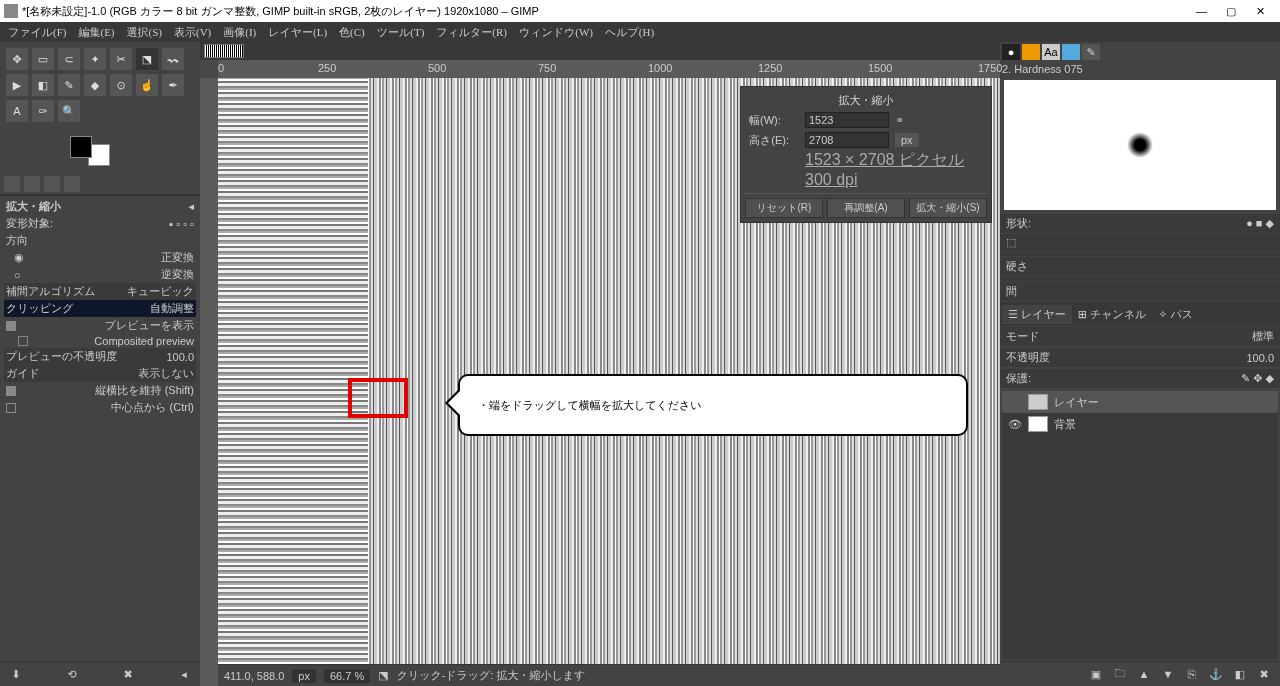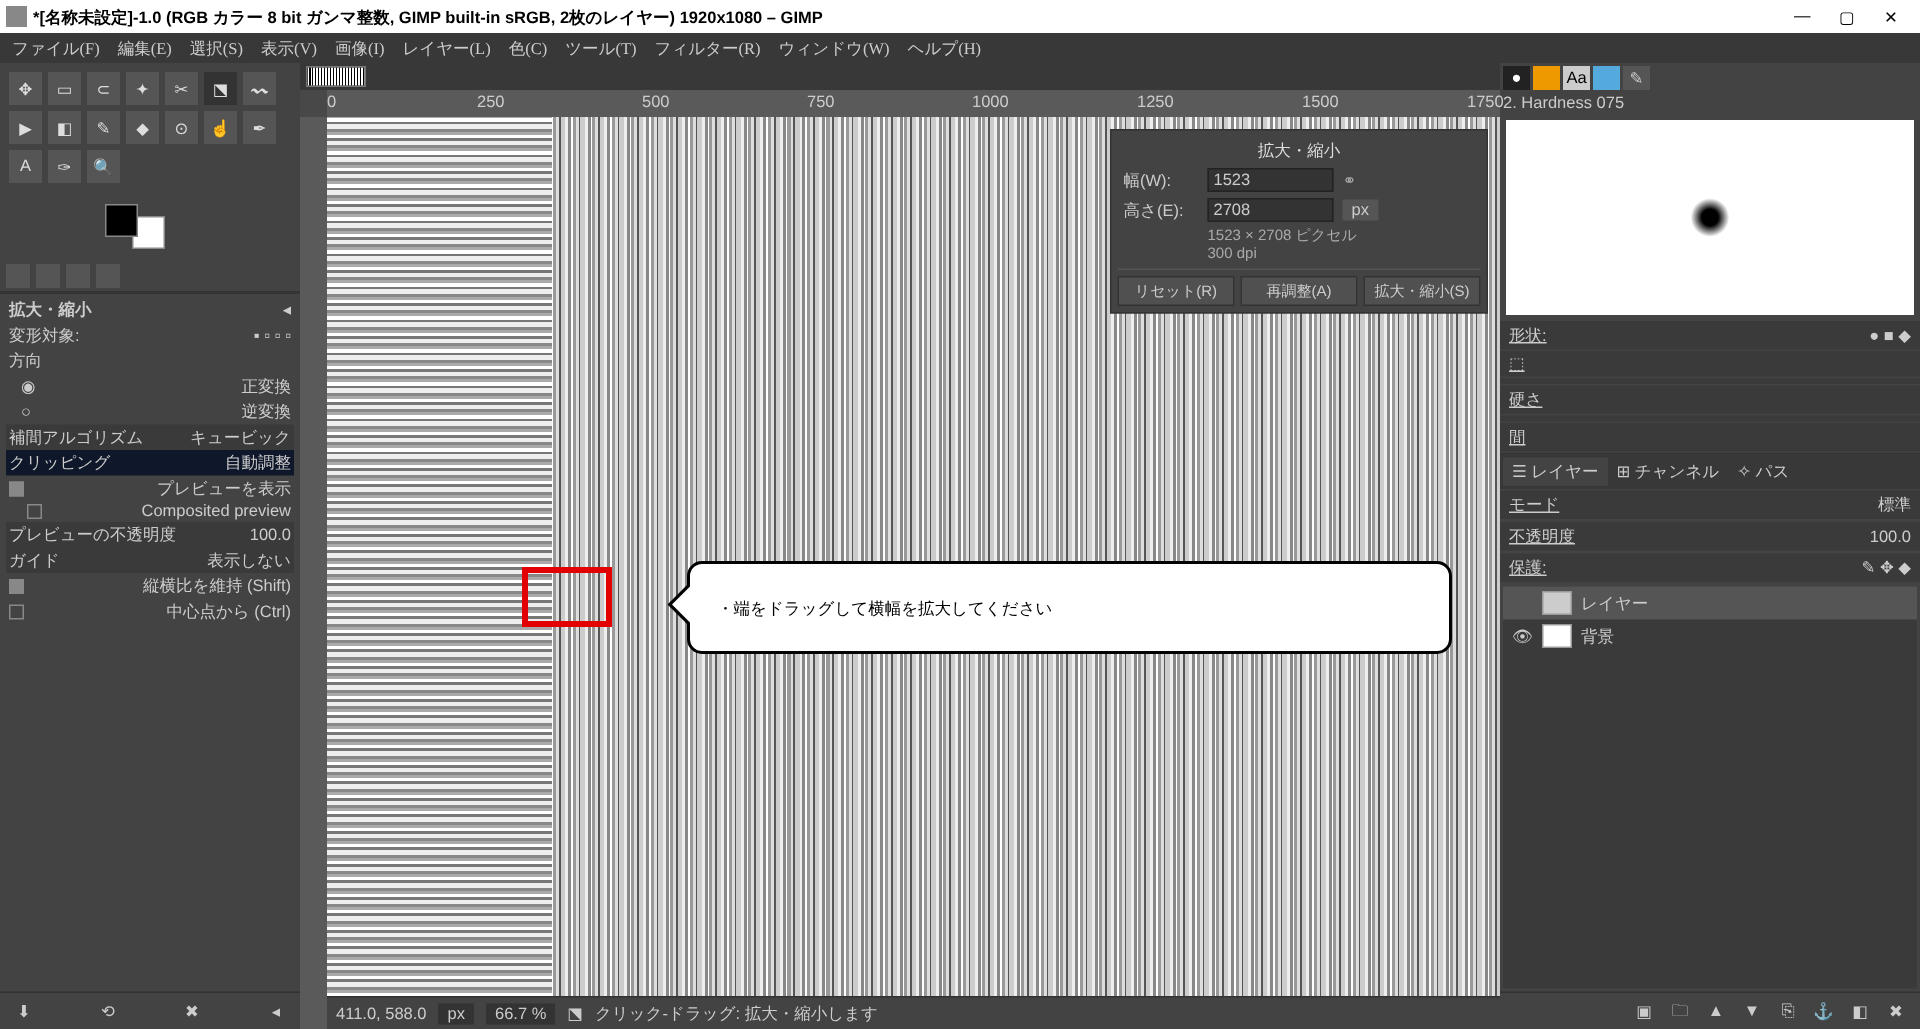--- a/index.html
+++ b/index.html
@@ -1,18 +1,18 @@
 <!DOCTYPE html>
 <html><head>
 <meta charset="utf-8">
 <style>
 * { margin: 0; padding: 0; box-sizing: border-box; font-family: "Meiryo", sans-serif; font-size: 11px; }
 body { background: #454545; color: #ccc; width: 1280px; height: 686px; overflow: hidden; position: relative; }
 .titlebar { background: #fff; color: #000; height: 22px; display: flex; align-items: center; padding: 0 4px; justify-content: space-between; }
-.titlebar-left { display: flex; align-items: flex-start; gap: 4px; font-weight: bold; }
+.titlebar-left { display: flex; align-items: flex-start; gap: 4px; }
 .titlebar-icon { width: 14px; height: 14px; background: #888; }
 .win-controls { display: flex; gap: 18px; padding-right: 8px; }
 .win-btn { width: 12px; height: 12px; cursor: pointer; color:#000;}
 .menubar { background: #383838; height: 20px; display: flex; align-items: center; padding: 0 4px; gap: 4px; }
 .menubar span { padding: 2px 4px; cursor: pointer; font-family: Liberation Serif, serif; }
 .main { display: flex; height: 644px; }
 .left-panel { width: 200px; background: #434343; display: flex; flex-direction: column; }
 .toolbox { padding: 6px; display: flex; flex-wrap: wrap; gap: 4px; }
 .tool { width: 22px; height: 22px; background: #555; display:flex; align-items:center; justify-content:center; cursor:pointer; color:#ddd;}
 .tool.active { background: #333; }
@@ -28,36 +28,36 @@
 .ruler-h span{position:absolute; top:2px;}
 .canvas-wrap { flex: 1; display: flex; }
 .ruler-v { width: 18px; background: #5a5a5a; }
 .canvas-area { flex: 1; background: #484848; position: relative; overflow: hidden;}
 .canvas-strip { position:absolute; top:0; bottom:22px; left:0; width:150px; background: repeating-linear-gradient(0deg, #fff 0 2px, #aaa 2px 4px, #888 4px 6px, #eee 6px 9px, #777 9px 11px);}
 .canvas-main { position:absolute; top:0; bottom:22px; left:150px; right:0; background: repeating-linear-gradient(90deg, #fff 0 1px, #999 1px 3px, #ddd 3px 5px, #555 5px 6px, #ccc 6px 9px, #eee 9px 11px, #888 11px 13px);}
 .scale-dialog { position: absolute; top: 8px; right: 8px; width: 252px; background: #434343; border: 1px solid #333; padding:4px;}
 .scale-dialog .hd { text-align:center; padding:2px; color:#ddd;}
 .scale-row { display:flex; align-items:center; gap:6px; padding:2px 4px;}
 .scale-row input { width:84px; background:#333; color:#ccc; border:1px solid #222; padding:1px 3px; text-align:left;}
-.scale-info { font-size:10px; color:#aaa; padding-left:60px;}
+.scale-info { font-size:16px; color:#aaa; padding-left:60px;text-decoration:underline;}
 .scale-btns { display:flex; gap:4px; margin-top:4px; border-top:1px solid #555; padding-top:4px;}
 .scale-btns button { flex:1; background:#505050; color:#ccc; border:1px solid #333; padding:2px; cursor:pointer; font-size:10px;}
 .callout-box { position:absolute; top:300px; left:130px; width:60px; height:40px; border:4px solid #e30000; z-index:5;}
 .speech { position:absolute; top:296px; left:240px; width:510px; height:62px; background:#fff; color:#000; border:2px solid #000; border-radius:10px; display:flex; align-items:center; padding:0 18px; font-size:16px; z-index:5;}
 .speech::before { content:""; position:absolute; left:-30px; top:12px; border:15px solid transparent; border-right-color:#000;}
 .speech::after { content:""; position:absolute; left:-25px; top:14px; border:13px solid transparent; border-right-color:#fff;}
 .status-bar { height: 22px; background: #434343; display:flex; align-items:center; gap:8px; padding:0 6px; border-top:1px solid #333; font-size:10px; position:absolute; bottom:0; left:0; right:0;}
 .right-panel { width: 280px; background: #434343; display:flex; flex-direction:column;}
 .rp-top { border-bottom:1px solid #333;}
 .rp-tabs { display:flex; gap:2px; padding:2px;}
 .rp-tab { width:18px; height:16px; background:#555; display:flex;align-items:center;justify-content:center;}
 .brush-preview { height:130px; background:#fff; margin:4px; position:relative;}
 .brush-dot { position:absolute; top:50%; left:50%; width:26px; height:26px; background: radial-gradient(circle, #000 0%, #000 30%, transparent 70%); transform:translate(-50%,-50%);}
 .slider-row { display:flex; align-items:center; padding:2px 6px; font-size:10px; background:#3a3a3a; margin:1px 0;}
-.slider-row span:first-child{flex:1;text-decoration:underline;}
+.slider-row span:first-child{flex:1;}
 .layer-tabs { display:flex; background:#383838; padding:2px;}
 .layer-tab { padding:2px 6px; display:flex; align-items:center; gap:3px;}
 .layer-tab.active { background:#434343;}
 .layer-list { flex:1; background:#3a3a3a; margin:2px;}
 .layer-item { display:flex; align-items:center; padding:3px 6px; gap:6px;}
 .layer-item.sel { background:#555;}
 .layer-thumb { width:20px; height:16px; background:#ccc; border:1px solid #999;}
 .layer-thumb.white { background:#fff;}
 .eye { width:14px; text-align:center;}
 .bottom-icons { display:flex; gap:8px; padding:4px 8px; border-top:1px solid #333; justify-content:flex-end;}

